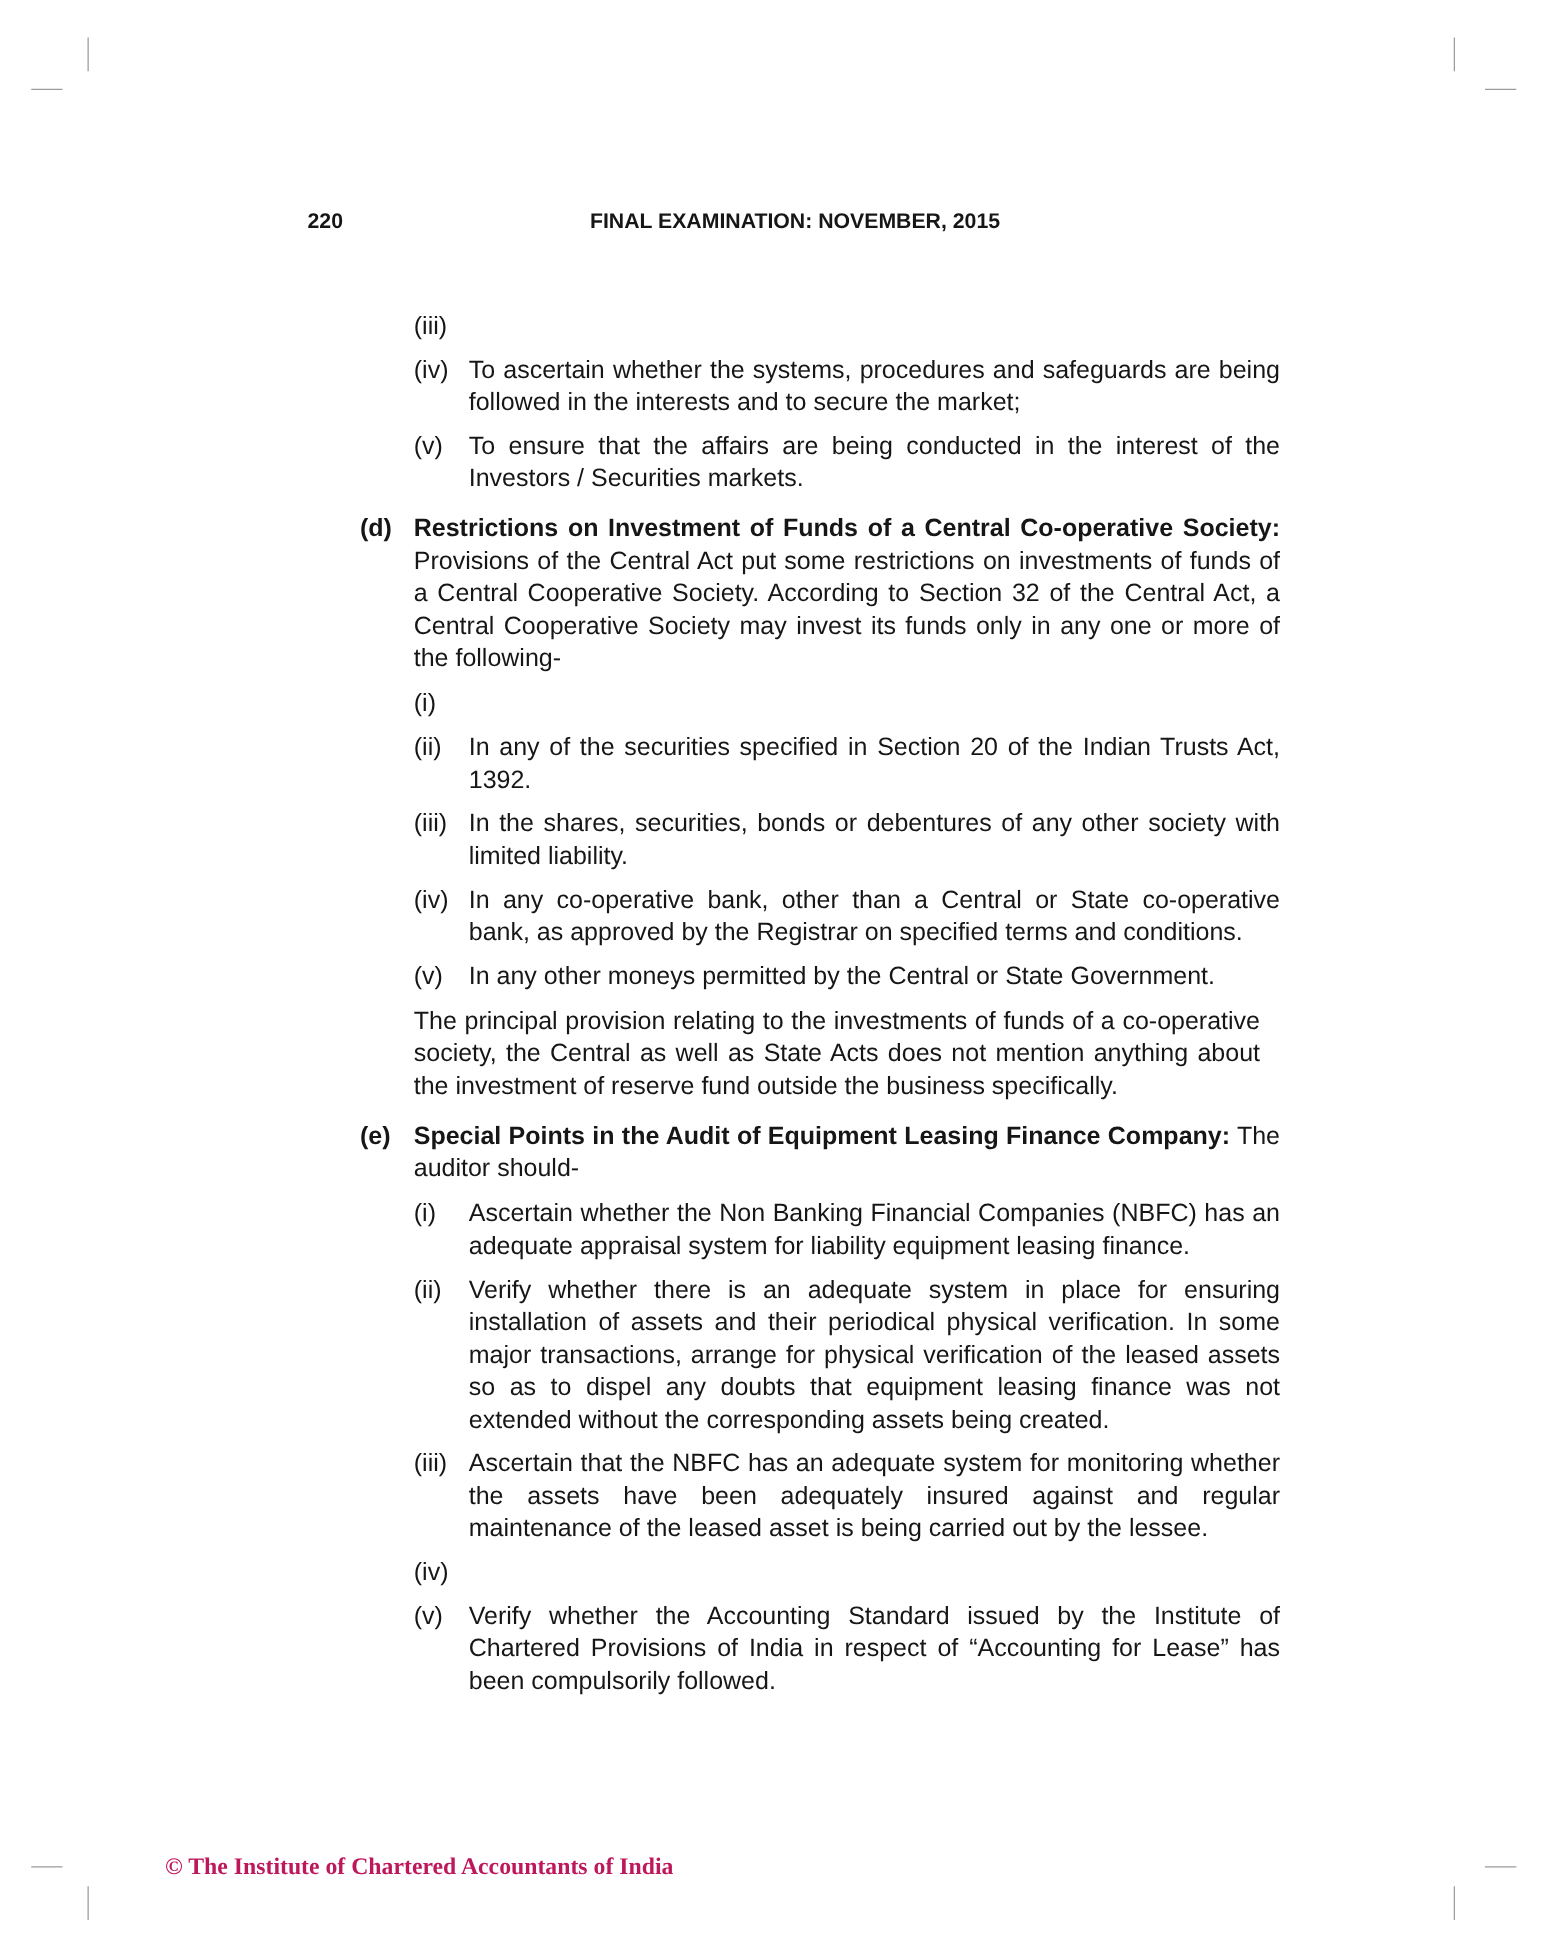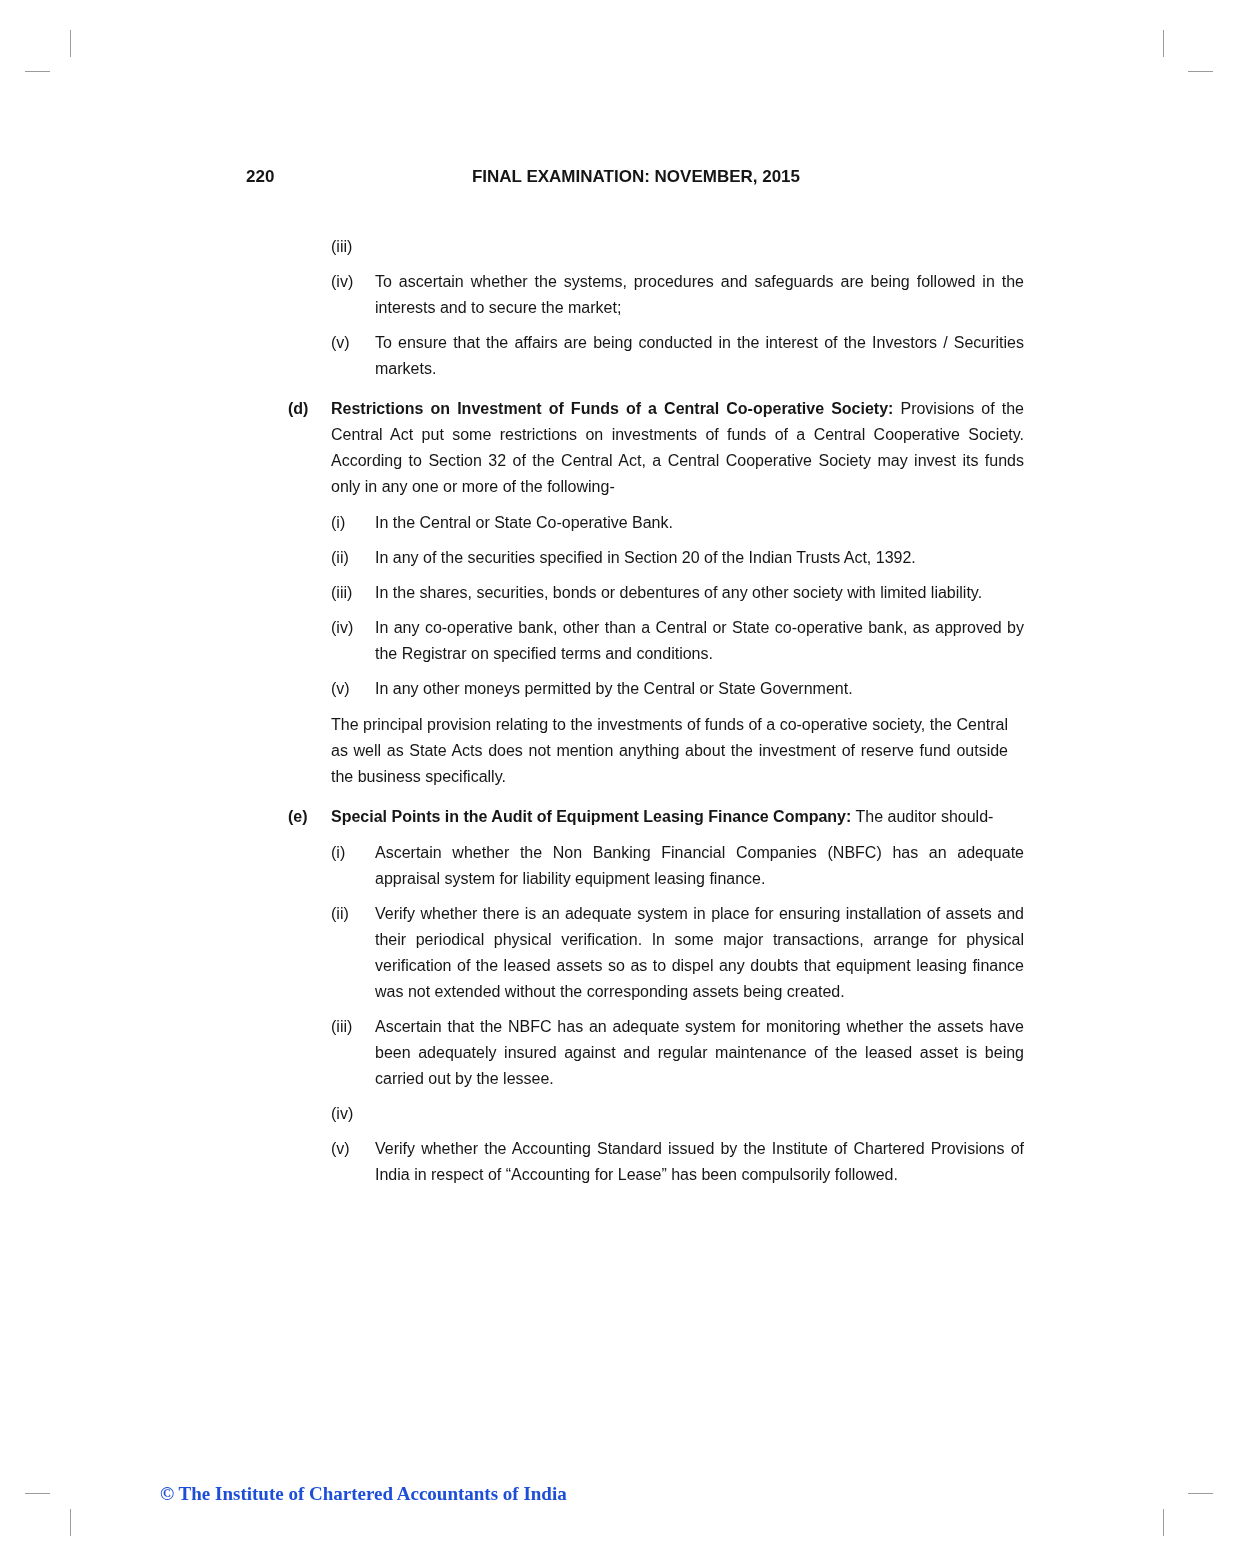--- a/index.html
+++ b/index.html
@@ -28,45 +28,45 @@
     font-weight: bold;
     text-align: center;
     white-space: nowrap;
   }
   .pagenum { position: absolute; left: 0; top: 0; }
 
   
   .content {
     position: absolute;
     left: 288px;
-    top: 234px;
+    top: 248px;
     width: 736px;
-    font-size: 16px;
+    font-size: 20px;
     line-height: 26px;
   }
   .item { display: flex; padding-left: 43px; margin-bottom: 9px; }
   .item .num { width: 44px; flex-shrink: 0; }
   .item .txt { flex: 1; text-align: justify; }
 
   .sect { display: flex; margin: 14px 0 10px 0; }
   .sect .label { width: 43px; flex-shrink: 0; font-weight: bold; }
   .sect .para { flex: 1; margin: 0; text-align: justify; }
   .sect .para b { font-weight: bold; }
 
   .closing { margin: 10px 16px 14px 43px; text-align: justify; }
 
   
   .footer {
     position: absolute;
-    left: 160px;
+    left: 132px;
     top: 1483px;
     font-family: "Liberation Serif", serif;
     font-weight: bold;
     font-size: 19px;
-    color: #1d4ed8;
+    color: #be185d;
   }
 </style>
 </head>
 <body>
 
 <div>
 
   <div class="crop v" style="left:70px; top:30px;"></div>
   <div class="crop h" style="left:25px; top:71px;"></div>
   <div class="crop v" style="left:1163px; top:30px;"></div>
@@ -95,21 +95,20 @@
       <span class="txt">To ensure that the affairs are being conducted in the interest of the Investors / Securities markets.</span>
     </div>
 
     <div class="sect">
       <span class="label">(d)</span>
       <p class="para"><b>Restrictions on Investment of Funds of a Central Co-operative Society:</b> <span>Provisions of the Central Act put some restrictions on investments of funds of a Central Cooperative Society. According to Section 32 of the Central Act, a Central Cooperative Society may invest its funds only in any one or more of the following-</span></p>
     </div>
 
     <div class="item">
       <span class="num">(i)</span>
-      <span class="txt">In the Central or State Co-operative Bank.</span>
     </div>
     <div class="item">
       <span class="num">(ii)</span>
       <span class="txt">In any of the securities specified in Section 20 of the Indian Trusts Act, 1392.</span>
     </div>
     <div class="item">
       <span class="num">(iii)</span>
       <span class="txt">In the shares, securities, bonds or debentures of any other society with limited liability.</span>
     </div>
     <div class="item">

